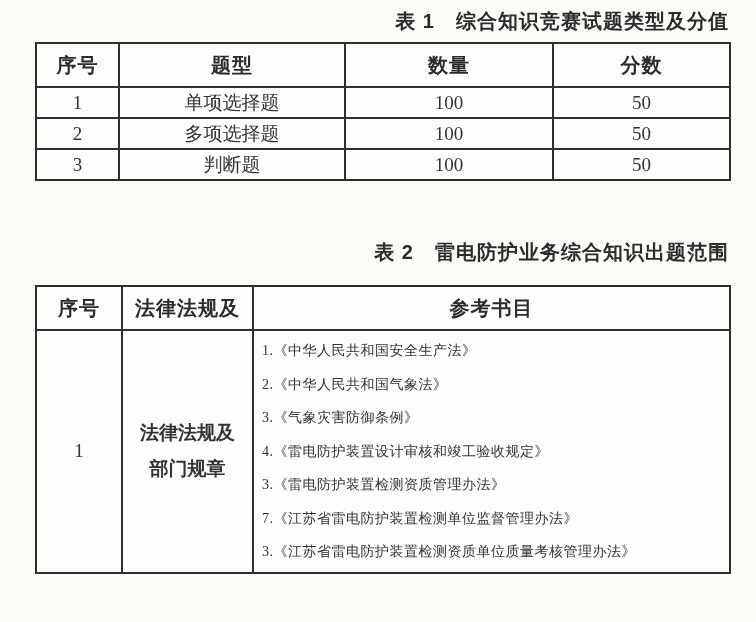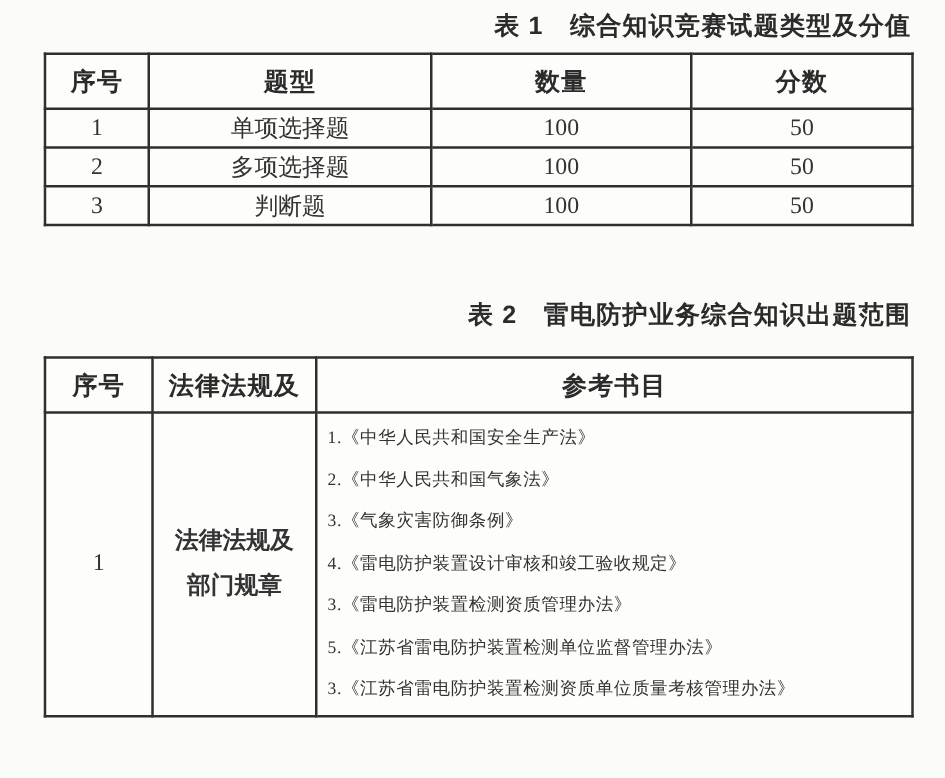--- a/index.html
+++ b/index.html
@@ -136,20 +136,20 @@
         <td class="content-cell">
           <div class="content-line">法律法规及</div>
           <div class="content-line">部门规章</div>
         </td>
         <td class="books-cell">
           <div class="book-line">1.《中华人民共和国安全生产法》</div>
           <div class="book-line">2.《中华人民共和国气象法》</div>
           <div class="book-line">3.《气象灾害防御条例》</div>
           <div class="book-line">4.《雷电防护装置设计审核和竣工验收规定》</div>
           <div class="book-line">3.《雷电防护装置检测资质管理办法》</div>
-          <div class="book-line">5.《江苏省雷电防护装置检测单位监督管理办法》</div>
+          <div class="book-line">7.《江苏省雷电防护装置检测单位监督管理办法》</div>
           <div class="book-line">3.《江苏省雷电防护装置检测资质单位质量考核管理办法》</div>
         </td>
       </tr>
     </tbody>
   </table>
 
 </div>
 
 </body></html>

